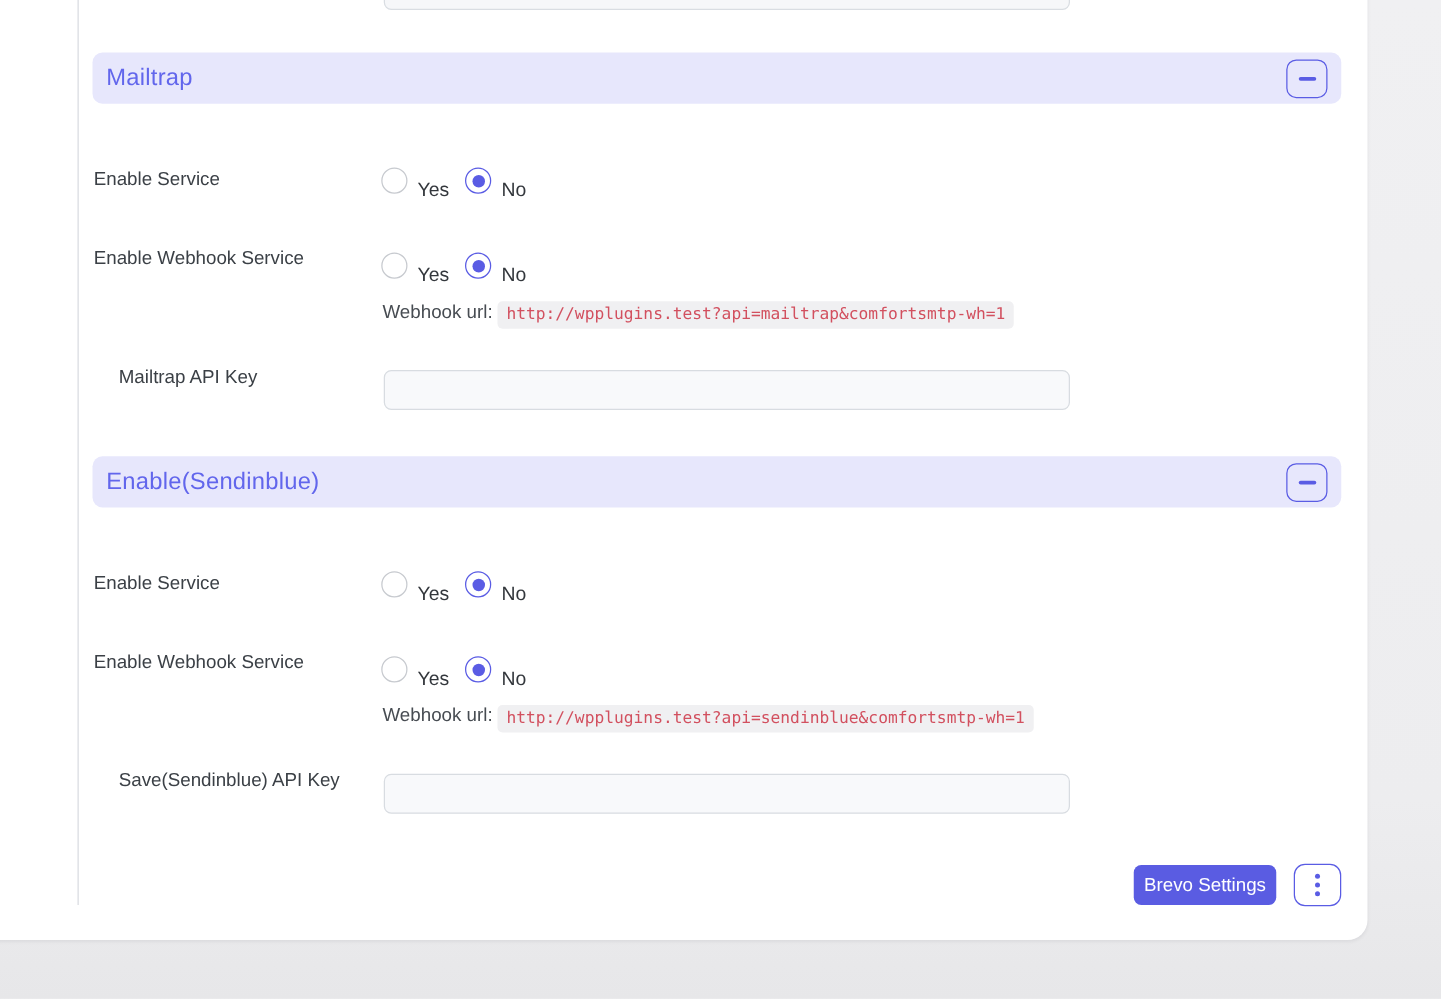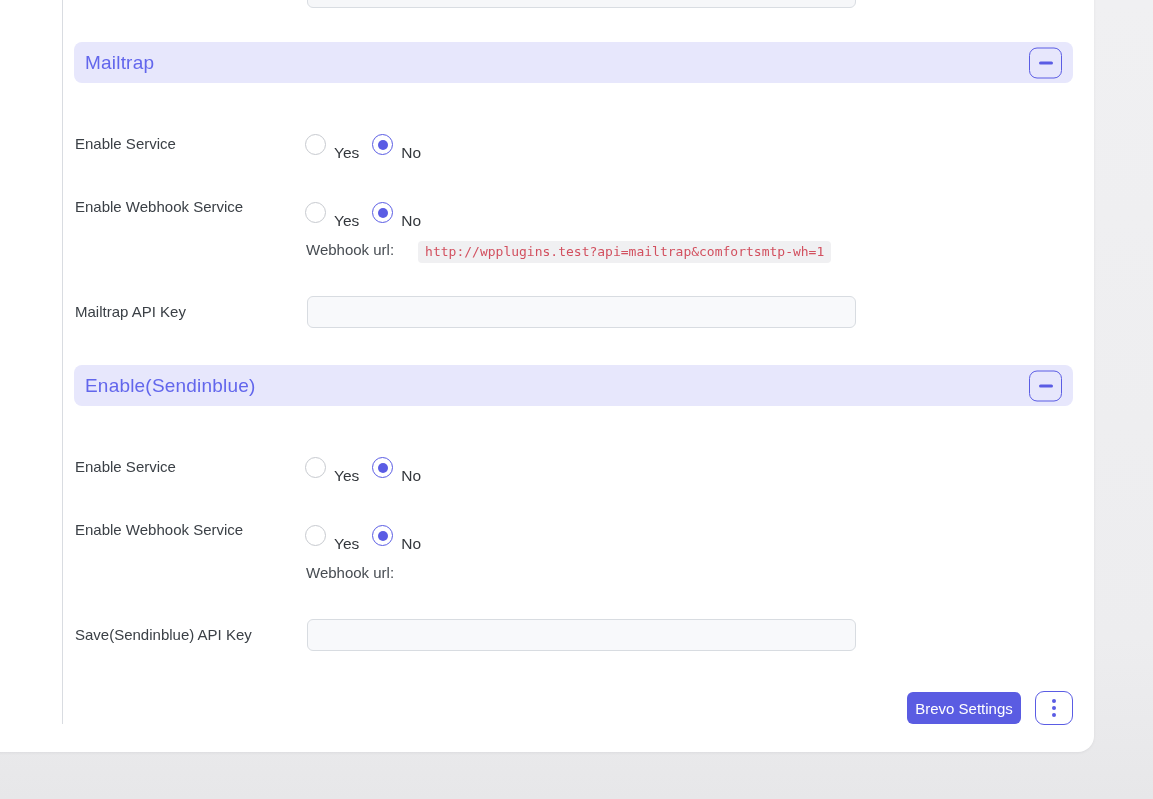--- a/index.html
+++ b/index.html
@@ -33,36 +33,36 @@
   .collapse-btn {
     position:absolute; right:11px; top:50%; transform:translateY(-50%);
     width:33px; height:31px; background:transparent;
     border:1.5px solid #5a5ce4; border-radius:8px;
     display:flex; align-items:center; justify-content:center; cursor:pointer;
   }
   .minus-bar { width:14px; height:3px; background:#5a5ce4; border-radius:2px; }
   .field-label { position:absolute; left:75px; font-size:15px; color:#3b4046; }
   .lbl-es  { top:135px; }
   .lbl-ew  { top:198px; }
-  .lbl-key { top:303px; }
+  .lbl-key { top:293px;margin-left:20px; }
   .radio-group { position:absolute; left:305px; display:flex; align-items:center; }
   .rg-es { top:127px; }
   .rg-ew { top:195px; }
   .radio {
     width:21px; height:21px; border:1.5px solid #c7cacf; border-radius:50%;
     background:#fff; display:flex; align-items:center; justify-content:center;
     cursor:pointer; flex:0 0 auto;
   }
   .radio.checked { border-color:#5a5ce4; }
   .radio.checked::after { content:""; width:10px; height:10px; background:#5a5ce4; border-radius:50%; }
   .radio-label { font-size:15.5px; color:#33373c; margin:17px 13px 0 8px; cursor:pointer; }
   .webhook-line { position:absolute; left:306px; top:241px; display:flex; }
   .webhook-label { font-size:15px; color:#474c52; }
   .code-chip {
-    margin-left:24px; background:#f0f0f2; color:#d2505f;
+    margin-left:4px; background:#f0f0f2; color:#d2505f;
     font-family:"DejaVu Sans Mono","Liberation Mono",monospace;
     font-size:13px; line-height:17px; padding:2px 7px 3px; border-radius:4px;
     white-space:nowrap;
   }
   .key-input {
     position:absolute; left:307px; top:296px; width:549px; height:32px;
     background:#f8f9fb; border:1px solid #d8dce1; border-radius:6px;
     padding:0 10px; font-size:14px; color:#333; outline:none;
     font-family:"Liberation Sans", sans-serif;
   }
@@ -140,20 +140,21 @@
     <span class="field-label lbl-ew">Enable Webhook Service</span>
     <div class="radio-group rg-ew">
       <span class="radio"></span>
       <span class="radio-label">Yes</span>
       <span class="radio checked"></span>
       <span class="radio-label">No</span>
     </div>
 
     <div class="webhook-line">
       <span class="webhook-label">Webhook url:</span>
+      <span class="code-chip">http://wpplugins.test?api=sendinblue&amp;comfortsmtp-wh=1</span>
     </div>
 
     <span class="field-label lbl-key">Save(Sendinblue) API Key</span>
     <input class="key-input" value="" style="">
   </div>
 
   <button class="save-btn">Brevo Settings</button>
   <button class="kebab-btn">
     <span style="display:flex;flex-direction:column;gap:3px;align-items:center;">
       <span class="kebab-dot"></span>

